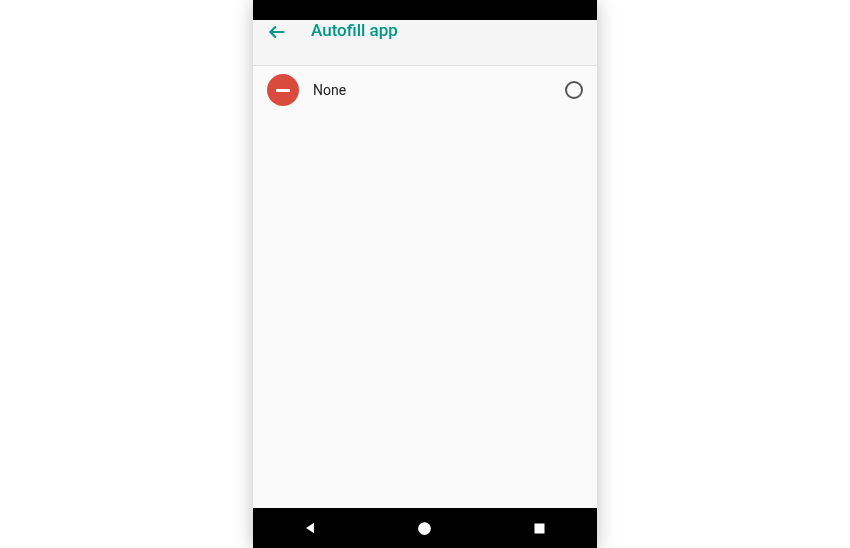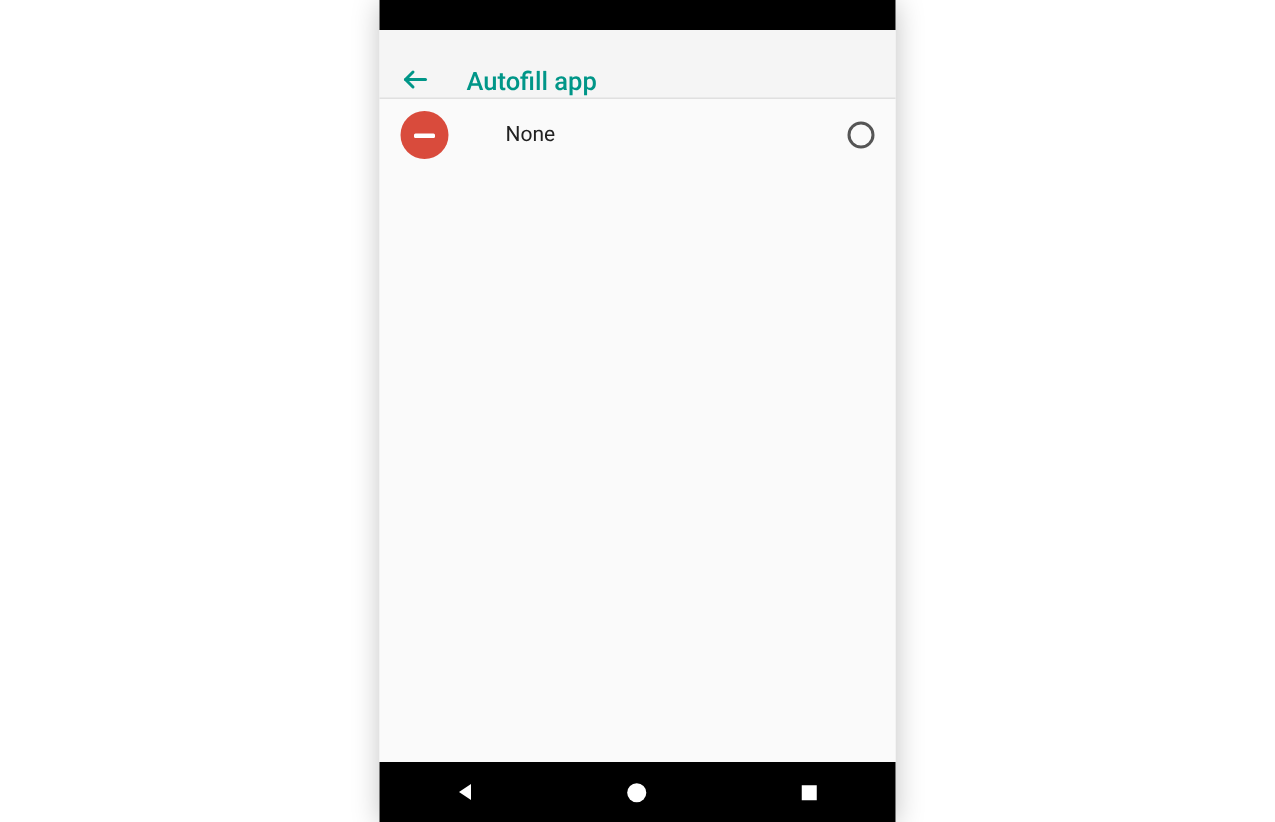--- a/index.html
+++ b/index.html
@@ -28,21 +28,21 @@
     .status-bar {
       height: 20px;
       background: #000;
       flex-shrink: 0;
     }
     .app-bar {
       height: 46px;
       background: #f5f5f5;
       border-bottom: 1px solid #e0e0e0;
       display: flex;
-      align-items: flex-end;
+      align-items: flex-start;
       padding: 0 12px;
       flex-shrink: 0;
     }
     .back-btn {
       width: 24px;
       height: 24px;
       display: flex;
       align-items: center;
       justify-content: center;
       margin-right: 22px;
@@ -96,21 +96,20 @@
       background: #fff;
       border: 1px solid #eceaea;
       display: flex;
       align-items: center;
       justify-content: center;
     }
     .list-item .label {
       flex: 1;
       font-size: 14px;
       color: #222;
-      margin-left: 24px;
     }
     .radio {
       width: 18px;
       height: 18px;
       border: 2px solid #555;
       border-radius: 50%;
       display: flex;
       align-items: center;
       justify-content: center;
       flex-shrink: 0;

